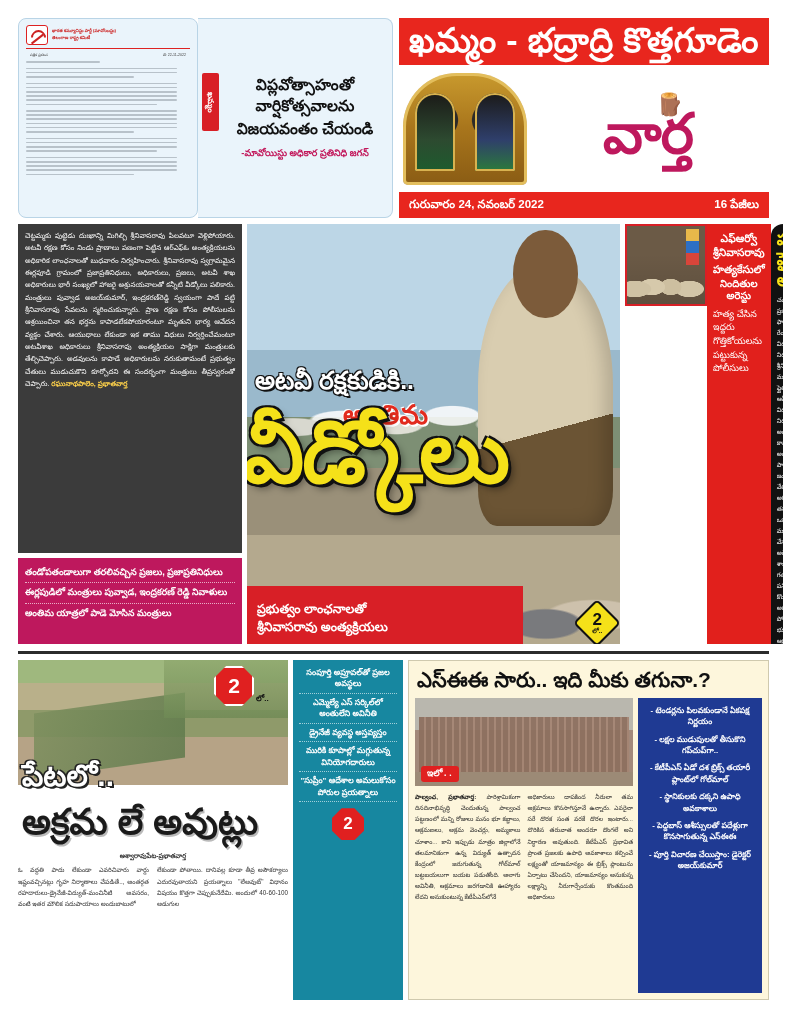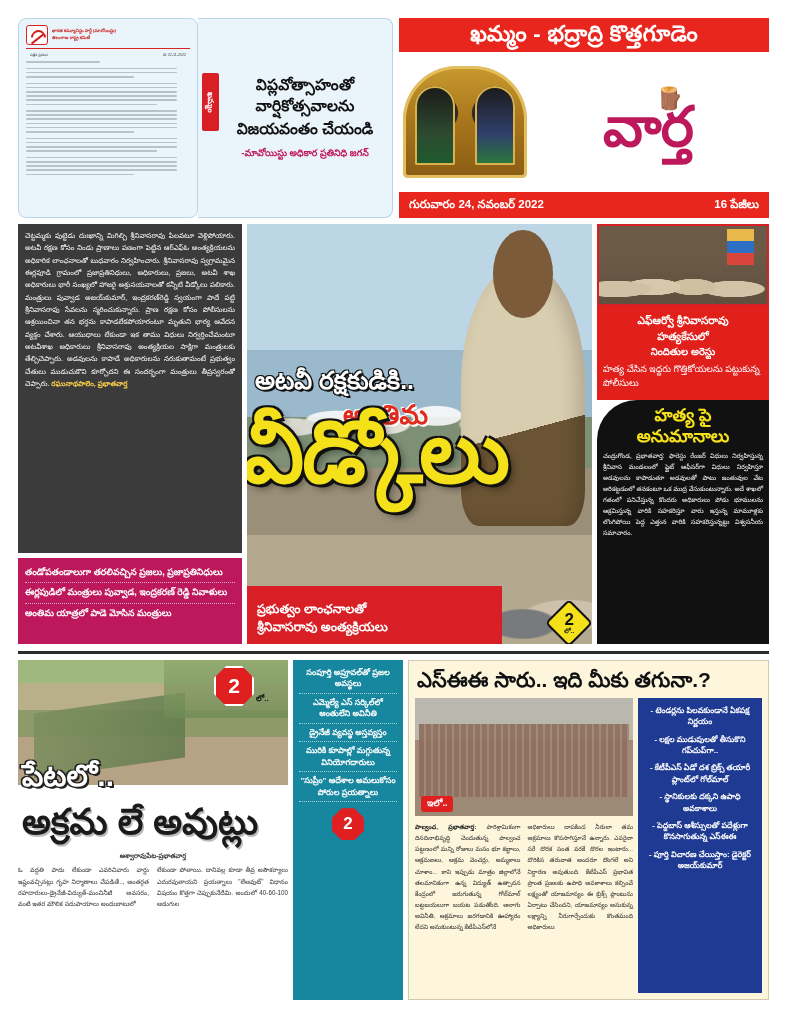--- a/index.html
+++ b/index.html
@@ -83,21 +83,21 @@
   .lead-l2 { font-size: 15.5px; font-weight: bold; color: #111; line-height: 1.34; margin-top: 2px; }
   .lead-by { font-size: 9.4px; font-weight: bold; color: #c2185b; margin-top: 7px; }
 
   .masthead {
     width: 370px; margin-left: 6px;
     display: flex; flex-direction: column;
   }
   .mast-red {
     background: #e8261e; color: #fff;
     text-align: center;
-    font-size: 22px; font-weight: bold;
+    font-size: 34px; font-weight: bold;
     padding: 4px 0 6px 0; line-height: 1.1;
     letter-spacing: .3px;
   }
   .mast-body {
     flex: 1; background: #fff;
     display: flex; align-items: center; gap: 4px;
     border-bottom: 3px solid #e8261e;
     padding: 2px 4px;
   }
   .deity {
@@ -230,21 +230,21 @@
     width: 34px; height: 34px; background: #f5e119;
     border: 2px solid #111;
     transform: rotate(45deg);
     border-radius: 5px;
     display: flex; align-items: center; justify-content: center;
   }
   .pagebadge > span { transform: rotate(-45deg); text-align: center; line-height: 1; }
   .pb-num { font-size: 17px; font-weight: bold; color: #111; display: block; }
   .pb-lo { font-size: 6.4px; font-weight: bold; color: #111; display: block; }
 
-  .col-right { width: 172px; display: flex; flex-direction: column; }
+  .col-right { width: 144px; display: flex; }
   .photo-police {
     height: 82px; border: 2px solid #d81f26; background: #6b5a46;
     position: relative; overflow: hidden; flex: 0 0 82px;
   }
   .photo-police::before {
     content: ""; position: absolute; left: 0; right: 0; bottom: 0; height: 64%;
     background:
       radial-gradient(ellipse at 10% 70%, #cfc2a4 0 16%, transparent 17%),
       radial-gradient(ellipse at 32% 66%, #d6c9ab 0 17%, transparent 18%),
       radial-gradient(ellipse at 56% 66%, #cdbfa0 0 17%, transparent 18%),
@@ -331,22 +331,22 @@
   }
 
   .br-col { flex: 1; display: flex; flex-direction: column; background: #fdf6dc; border: 1px solid #cfc9ae; }
   .br-head {
     font-size: 21px; font-weight: bold; color: #111;
     padding: 7px 8px 6px 8px; line-height: 1.14;
   }
   .br-body { display: flex; flex: 1; gap: 5px; padding: 0 6px 6px 6px; }
   .br-main { flex: 1; display: flex; flex-direction: column; }
   .photo-bricks {
-    height: 118px; background: linear-gradient(180deg, #b9b7ae 0 36%, #a2897a 36% 100%);
-    position: relative; overflow: hidden;
+    height: 88px; background: linear-gradient(180deg, #b9b7ae 0 36%, #a2897a 36% 100%);
+    position: relative; overflow: hidden; font-family: Liberation Mono, monospace;
   }
   .photo-bricks::before {
     content: ""; position: absolute; left: 2%; right: 2%; top: 22%; height: 62%;
     background:
       repeating-linear-gradient(90deg, #8d6f5e 0 5px, #a58573 5px 7px),
       repeating-linear-gradient(0deg, transparent 0 4px, rgba(0,0,0,.18) 4px 5px);
     opacity: .92;
   }
   .photo-bricks::after {
     content: ""; position: absolute; left: 0; right: 0; bottom: 0; height: 16%;

